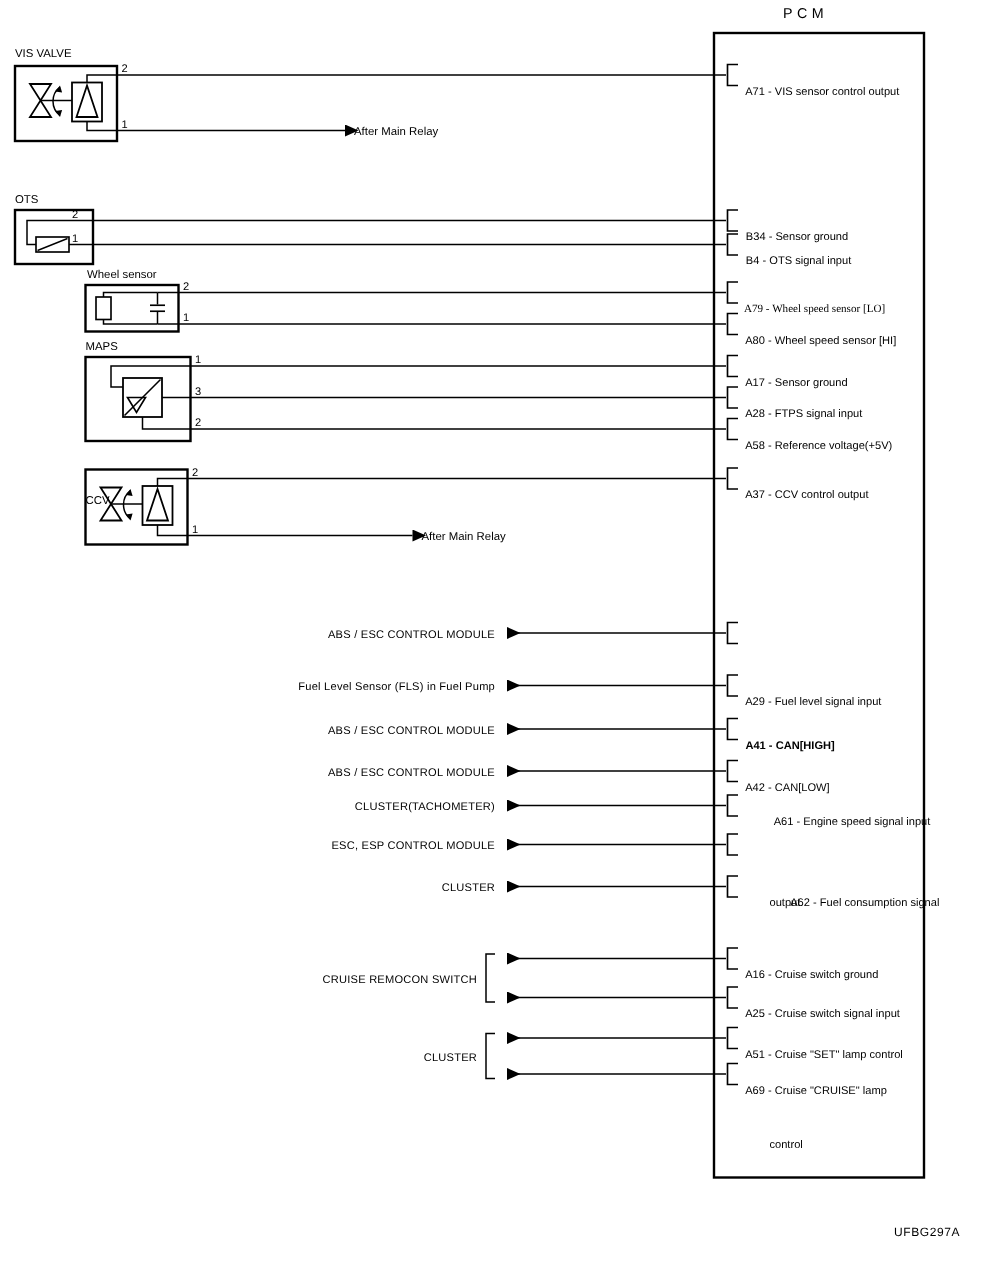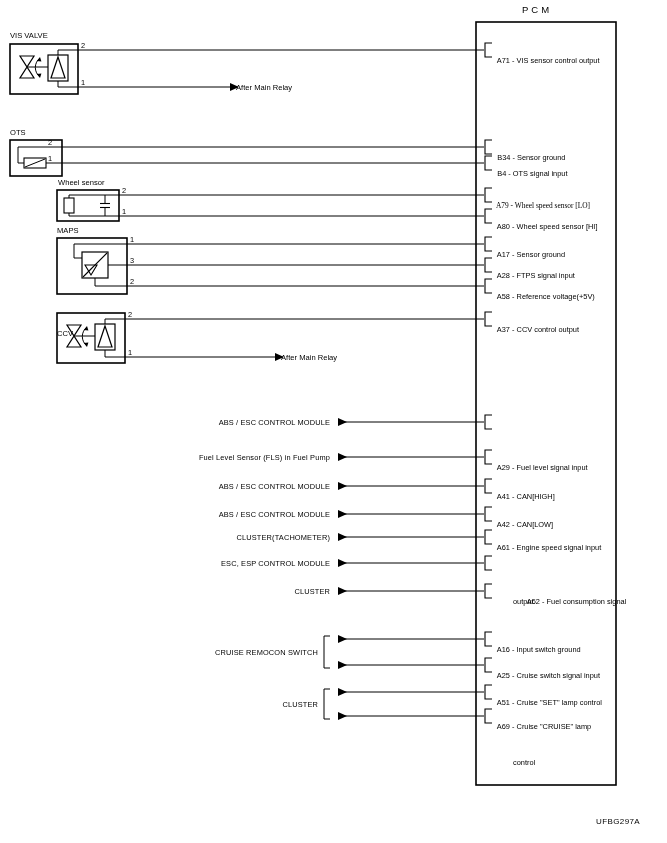--- a/index.html
+++ b/index.html
@@ -224,40 +224,40 @@
 
   <div class="pin-label" style="left:489px;top:315px;">
     <span>A37</span><span> - </span><span>CCV control output</span>
   </div>
 
 
   <div class="pin-label" style="left:489px;top:453px;">
     <span>A29</span><span> - </span><span>Fuel level signal input</span>
   </div>
 
-  <div class="pin-label" style="left:489px;top:482px;">
+  <div class="pin-label" style="left:489px;top:482px;font-weight:bold;">
     <span>A41</span><span> - </span><span>CAN[HIGH]</span>
   </div>
 
   <div class="pin-label" style="left:489px;top:510px;">
     <span>A42</span><span> - </span><span>CAN[LOW]</span>
   </div>
 
-  <div class="pin-label" style="left:489px;top:533px;text-align:right;">
+  <div class="pin-label" style="left:508px;top:533px;text-align:right;">
     <span>A61</span><span> - </span><span>Engine speed signal input</span>
   </div>
 
 
   <div class="pin-label" style="left:489px;top:587px;margin-left:30px;">
     <span>A62</span><span> - </span><span>Fuel consumption signal</span>
   </div>
   <div class="pin-label" style="left:513px;top:597px;">output</div>
 
   <div class="pin-label" style="left:489px;top:635px;">
-    <span>A16</span><span> - </span><span>Input switch ground</span>
+    <span>A16</span><span> - </span><span>Cruise switch ground</span>
   </div>
 
   <div class="pin-label" style="left:489px;top:661px;">
     <span>A25</span><span> - </span><span>Cruise switch signal input</span>
   </div>
 
   <div class="pin-label" style="left:489px;top:688px;">
     <span>A51</span><span> - </span><span>Cruise "SET" lamp control</span>
   </div>
 

